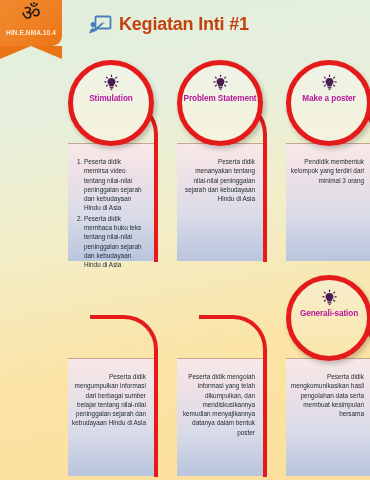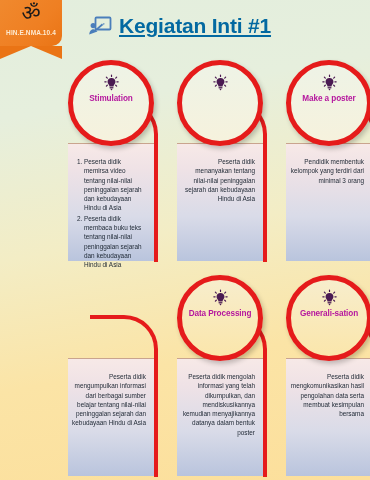--- a/index.html
+++ b/index.html
@@ -56,26 +56,25 @@
   .header {
     position: absolute;
     left: 88px; top: 14px;
     display: flex;
     align-items: center;
     gap: 7px;
     z-index: 5;
   }
   .present-icon { width: 24px; height: 20px; display:block; }
   .header-title {
-    font-size: 21px;
+    font-size: 18px;
     font-weight: bold;
-    color: #0369a1;
+    color: #c2410c;
     letter-spacing: -0.2px;
     white-space: nowrap;
-    text-decoration: underline;
   }
 
   
   .grid {
     position: absolute;
     left: 0; top: 60px;
     width: 370px;
   }
   .row {
     display: flex;
@@ -233,20 +232,21 @@
               <path d="M12 1.4v1.6"></path>
                 <path d="M3.6 9.9h1.6"></path>
                 <path d="M18.8 9.9h1.6"></path>
               <path d="M5.5 4.0l1.2 1.2"></path>
                 <path d="M17.3 5.2l1.2-1.2"></path>
               <path d="M5.5 15.4l1.2-1.2"></path>
                 <path d="M17.3 14.2l1.2 1.2"></path>
             </g>
           </svg>
         </span>
+        <div class="circle-label">Problem Statement</div>
       </div>
     </div>
 
     <div class="cell r1">
       <div class="panel">
         <div class="panel-text">Pendidik membentuk kelompok yang terdiri dari minimal 3 orang</div>
       </div>
       <div class="hook"></div>
       <div class="circle">
         <span>
@@ -278,39 +278,20 @@
         <div class="panel-text">Peserta didik mengumpulkan informasi dari berbagai sumber belajar tentang nilai-nilai peninggalan sejarah dan kebudayaan Hindu di Asia</div>
       </div>
       <div class="hook"></div>
     </div>
 
     <div class="cell r2">
       <div class="panel">
         <div class="panel-text">Peserta didik mengolah informasi yang telah dikumpulkan, dan mendiskusikannya kemudian menyajikannya datanya dalam bentuk poster</div>
       </div>
       <div class="hook"></div>
-      <div class="circle">
-        <span>
-          <svg class="bulb" viewBox="0 0 24 24">
-            <path d="M12 5.2c-3.0 0-5.0 2.1-5.0 4.7 0 1.9 1.1 2.9 1.8 3.9 0.5 0.7 0.6 1.2 0.6 1.9h5.2c0-0.7 0.1-1.2 0.6-1.9 0.7-1.0 1.8-2.0 1.8-3.9 0-2.6-2.0-4.7-5.0-4.7z" fill="#4a1a52"></path>
-            <rect x="9.6" y="16.6" width="4.8" height="1.5" fill="#4a1a52"></rect>
-            <path d="M10.4 18.6h3.2l-1.6 2.1z" fill="#4a1a52"></path>
-            <g stroke="#4a1a52" stroke-width="1.5" stroke-linecap="round">
-              <path d="M12 1.4v1.6"></path>
-                <path d="M3.6 9.9h1.6"></path>
-                <path d="M18.8 9.9h1.6"></path>
-              <path d="M5.5 4.0l1.2 1.2"></path>
-                <path d="M17.3 5.2l1.2-1.2"></path>
-              <path d="M5.5 15.4l1.2-1.2"></path>
-                <path d="M17.3 14.2l1.2 1.2"></path>
-            </g>
-          </svg>
-        </span>
-        <div class="circle-label">Data Processing</div>
-      </div>
     </div>
 
     <div class="cell r2">
       <div class="panel">
         <div class="panel-text">Peserta didik mengkomunikasikan hasil pengolahan data serta membuat kesimpulan bersama</div>
       </div>
       <div class="hook"></div>
       <div class="circle">
         <span>
           <svg class="bulb" viewBox="0 0 24 24">

